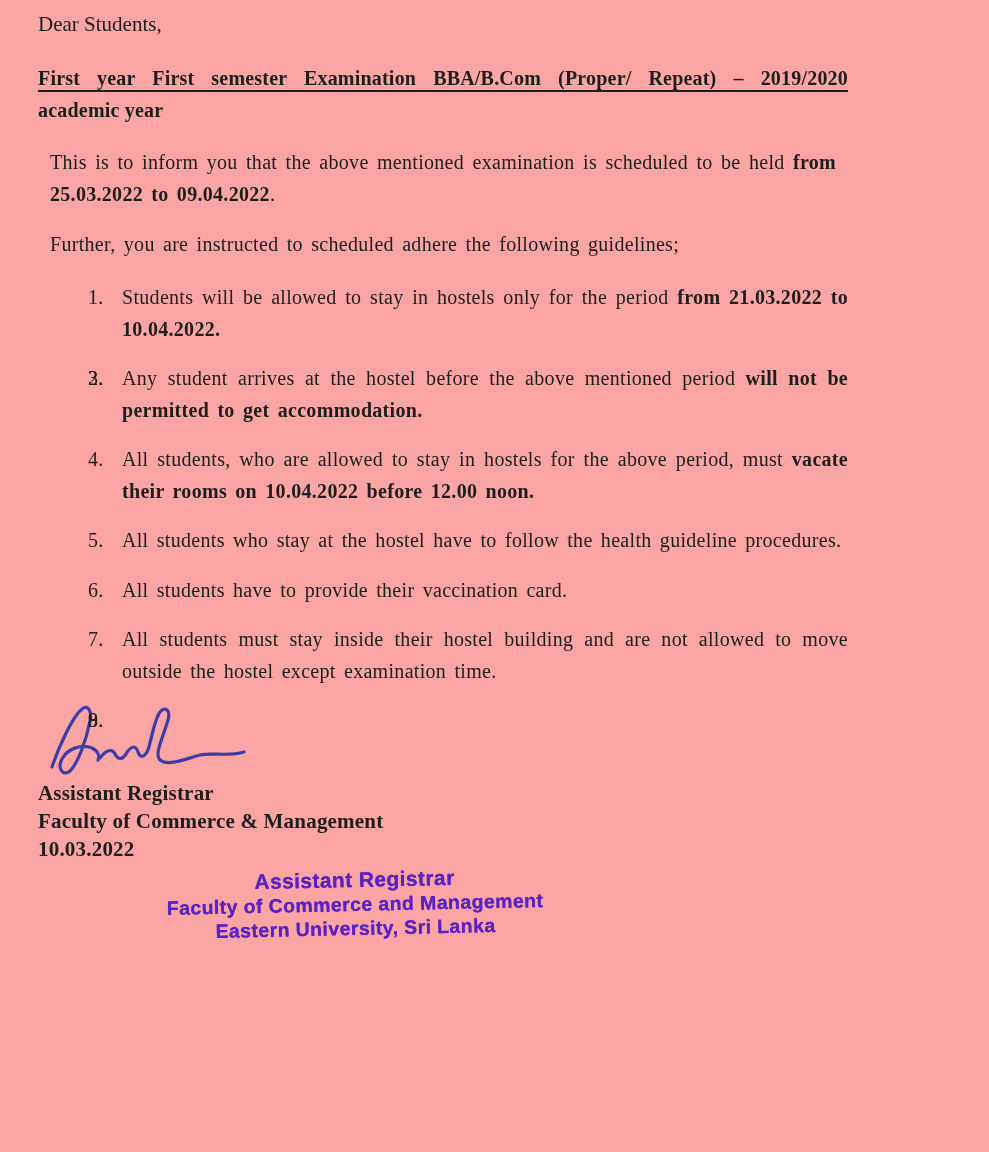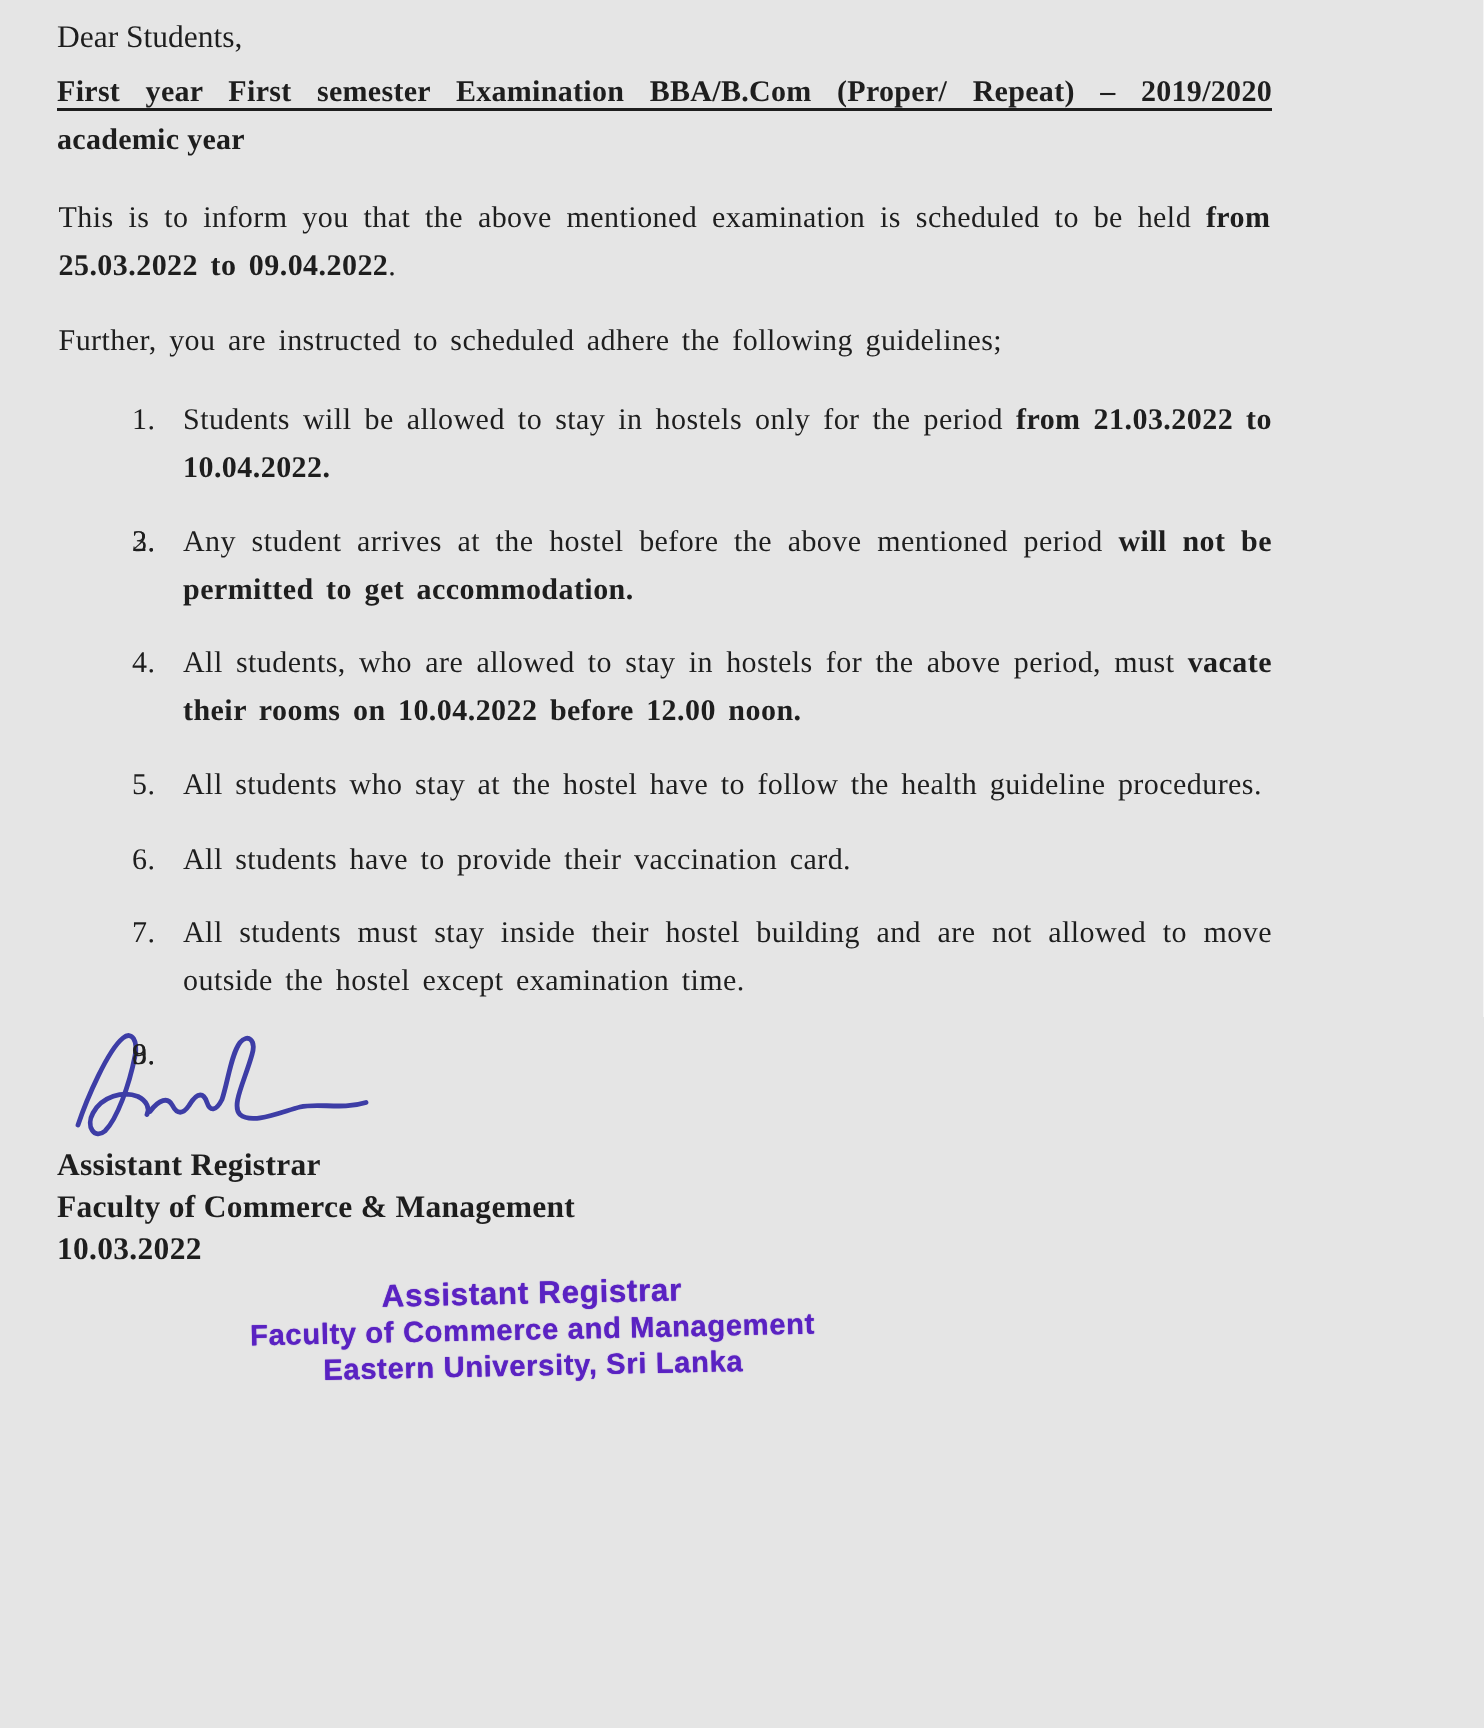--- a/index.html
+++ b/index.html
@@ -2,52 +2,52 @@
 <html><head>
 <meta charset="utf-8">
 <style>
   html, body { margin: 0; padding: 0; background: #ffffff; }
   .page {
     position: relative;
     width: 989px;
     height: 1152px;
     box-sizing: border-box;
     padding: 10px 0 0 38px;
-    background: #e5e5e5;
+    background: #fca5a5;
     color: #1e1e1e;
     font-family: "Liberation Serif", "DejaVu Serif", serif;
     overflow: hidden;
   }
   .content { width: 810px; }
   .salutation {
     margin: 0;
     font-size: 21px;
     line-height: 28px;
   }
   .subject {
-    margin-top: 7px;
+    margin-top: 24px;
     font-weight: 700;
     font-size: 20px;
     line-height: 32px;
     letter-spacing: 0.2px;
   }
   .subject .line1 {
     text-align: justify;
     text-align-last: justify;
     text-decoration: underline;
     text-decoration-thickness: 1.5px;
     text-underline-offset: 5px;
   }
   .subject .line2 {
     display: inline-block;
     text-decoration-thickness: 1.5px;
     text-underline-offset: 5px;
   }
   .para {
-    margin: 1px;
+    margin: 12px;
     font-size: 20px;
     line-height: 32px;
     letter-spacing: 0.3px;
     word-spacing: 3px;
   }
   .intro { margin-top: 20px; text-align: justify; }
   .further { margin-top: 18px; }
   .guidelines { margin-top: 22px; }
   .g-item {
     position: relative;

